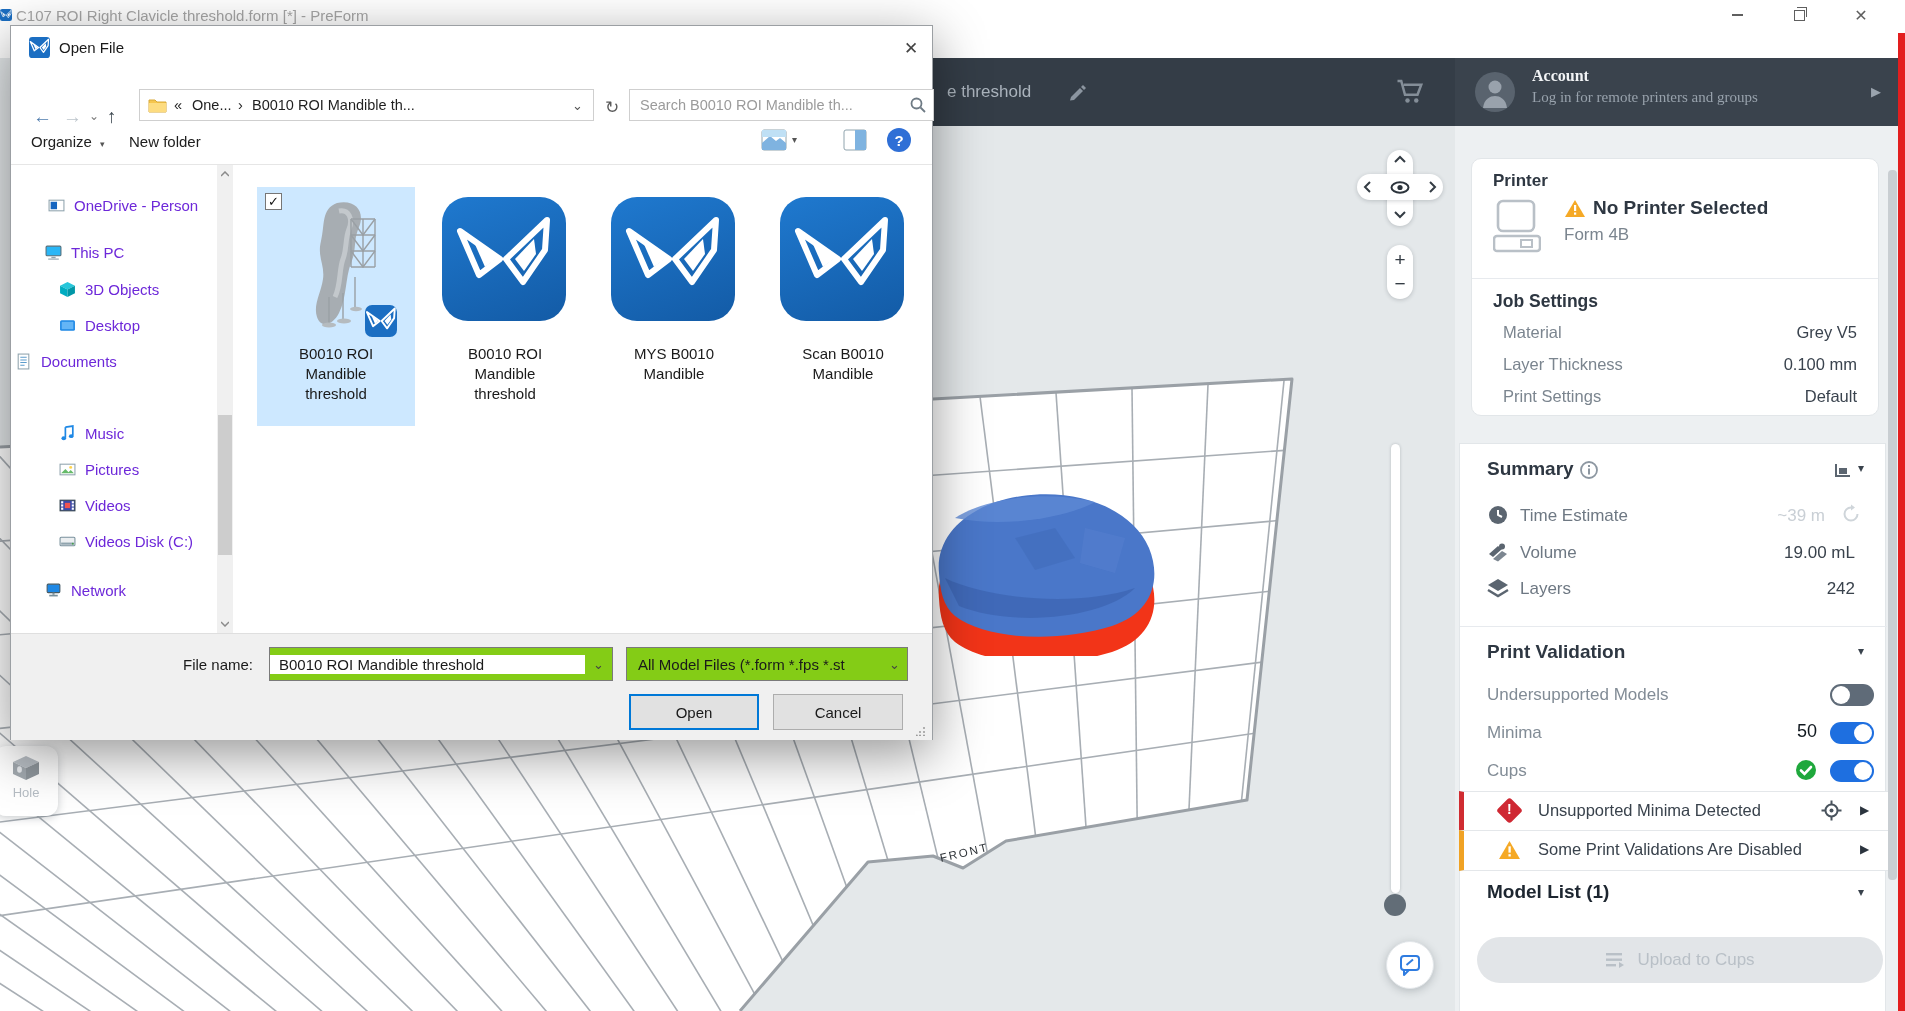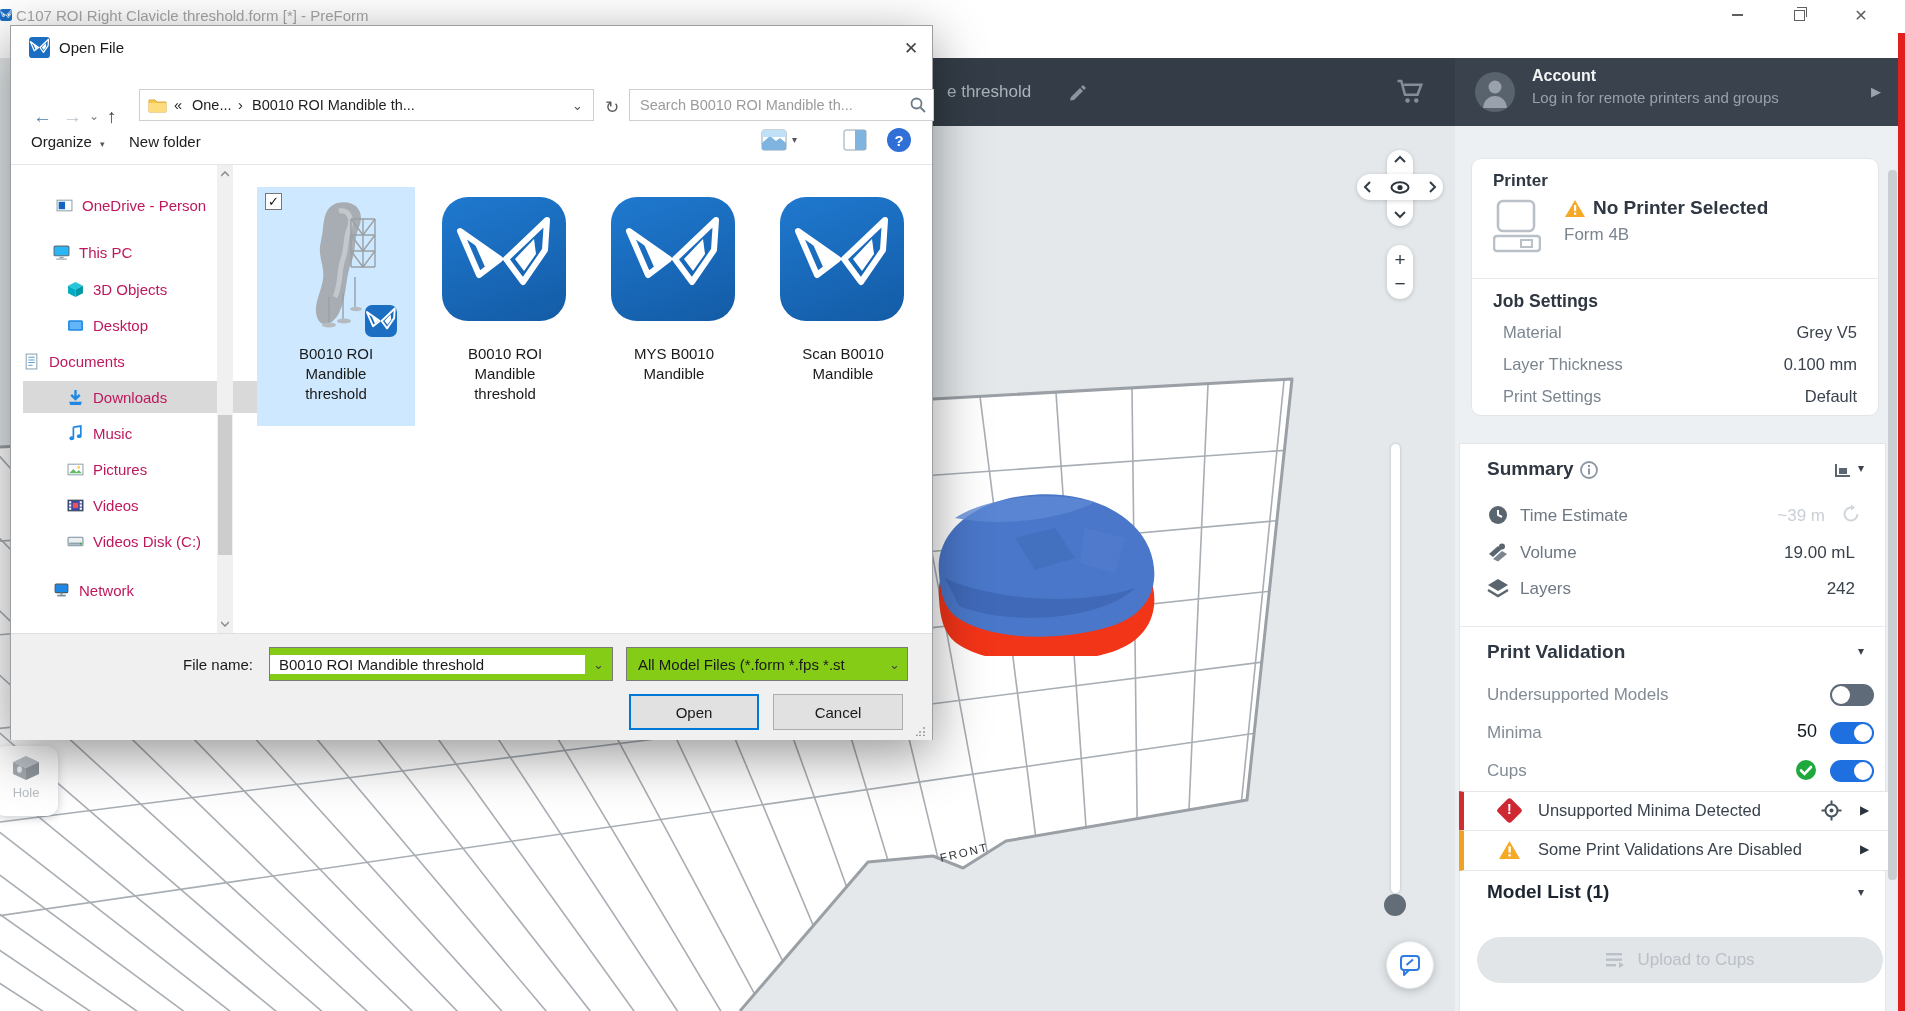--- a/index.html
+++ b/index.html
@@ -30,21 +30,21 @@
   .hole-label{font-size:13px;color:#b6bdc4;}
   .chat-bubble{width:46px;height:46px;border-radius:50%;background:#fff;border:1px solid #e3e7ea;
                box-shadow:0 2px 8px rgba(40,50,60,.25);display:flex;align-items:center;justify-content:center;}
 
   
   .doc-header{left:933px;top:58px;width:522px;height:68px;background:#343d47;display:flex;align-items:center;}
   .doc-title{font-size:17px;color:#aab3bc;margin-left:14px;}
 
   
   .right-panel{left:1455px;top:58px;width:450px;height:953px;background:#edf0f2;}
-  .account{left:0;top:0;width:450px;height:68px;background:#3a434d;}
+  .account{left:0;top:0;width:450px;height:68px;background:#3a434d;font-family:Liberation Serif, serif;}
   .avatar{left:20px;top:14px;width:40px;height:40px;border-radius:50%;background:#59636e;overflow:hidden;}
   .account-title{left:77px;top:9px;font-size:16px;font-weight:bold;color:#f2f4f6;}
   .account-sub{left:77px;top:31px;font-size:15px;color:#98a2ac;}
   .card{background:#fff;border:1px solid #e2e6e9;border-radius:10px;}
   .sec-title{font-weight:bold;color:#2e3742;}
   .kv-label{font-size:16.5px;color:#7b858f;}
   .kv-value{font-size:16.5px;color:#3a434e;text-align:right;}
   .divider{height:1px;background:#e7eaee;}
   .tog{width:44px;height:22px;border-radius:11px;}
   .tog .knob{position:absolute;top:2px;width:18px;height:18px;border-radius:50%;background:#fff;}
@@ -64,21 +64,21 @@
   .dlg-title{left:48px;top:13px;font-size:15px;color:#1a1a1a;}
   .dlg-close{left:880px;top:8px;width:40px;height:28px;display:flex;align-items:center;justify-content:center;
              font-size:17px;color:#444;}
   .nav-arrow{font-size:19px;}
   .box{border:1px solid #cfcfcf;background:#fff;box-sizing:border-box;}
   .crumb-text{font-size:14.5px;color:#1f1f1f;white-space:nowrap;}
   .search-input{border:1px solid #cfcfcf;width:100%;height:100%;box-sizing:border-box;padding:0 30px 0 10px;
                 font-size:14.5px;font-family:"Liberation Sans",sans-serif;color:#333;}
   .search-input::placeholder{color:#9b9b9b;}
   .tb-label{font-size:15px;color:#202020;}
-  .side-item{left:12px;width:206px;height:32px;display:flex;align-items:center;font-size:15px;color:#be185d;text-align:right;}
+  .side-item{left:4px;width:206px;height:32px;display:flex;align-items:center;font-size:15px;color:#6d28d9;text-align:right;}
   .side-item.selected{background:#d9d9d9;}
   .side-icon{width:17px;height:17px;margin-right:9px;flex:0 0 auto;}
   .file-label{font-size:15px;line-height:20px;color:#1a1a1a;text-align:center;white-space:nowrap;}
   .tile{border-radius:26px;background:linear-gradient(160deg,#1f79cf,#135ba6);}
   .dlg-footer{left:0;top:607px;width:921px;height:106px;background:#f0f0f0;border-top:1px solid #dfdfdf;}
   .combo{border:1px solid #7a7a7a;background:#84cc16;box-sizing:border-box;display:flex;align-items:center;}
   .btn{display:flex;align-items:center;justify-content:center;font-size:15px;color:#1a1a1a;
        background:#e1e1e1;box-sizing:border-box;}
   .btn.primary{border:2px solid #0078d7;}
   .btn.normal{border:1px solid #adadad;}
@@ -476,27 +476,20 @@
     </svg>
       <span>Desktop</span>
   </div>
   <div class="abs side-item" style="top:319px;">
     <svg class="side-icon" viewBox="0 0 16 16">
       <rect x="3" y="1" width="10" height="14" fill="#fff" stroke="#90a4ae"></rect>
       <path d="M5,4 H11 M5,6.5 H11 M5,9 H11 M5,11.5 H9" stroke="#5c9ccc" stroke-width="1"></path>
     </svg>
       <span>Documents</span>
   </div>
-  <div class="abs side-item selected" style="top:355px;padding-left:44px">
-    <svg class="side-icon" viewBox="0 0 16 16">
-      <path d="M8,1 V8 M4,5.5 L8,9.5 L12,5.5" stroke="#1e88e5" stroke-width="2.2" fill="none"></path>
-      <path d="M2,12 L14,12 L13,15 L3,15 Z" fill="#1e88e5"></path>
-    </svg>
-      <span>Downloads</span>
-  </div>
   <div class="abs side-item" style="top:391px;padding-left:44px">
     <svg class="side-icon" viewBox="0 0 16 16">
       <path d="M6,2 L13,1 V10" stroke="#1e88e5" stroke-width="1.6" fill="none"></path>
       <path d="M6,2 V12" stroke="#1e88e5" stroke-width="1.6"></path>
       <ellipse cx="4.5" cy="12.5" rx="2.2" ry="1.8" fill="#1e88e5"></ellipse>
       <ellipse cx="11.5" cy="10.5" rx="2.2" ry="1.8" fill="#1e88e5"></ellipse>
     </svg>
       <span>Music</span>
   </div>
   <div class="abs side-item" style="top:427px;padding-left:44px">

